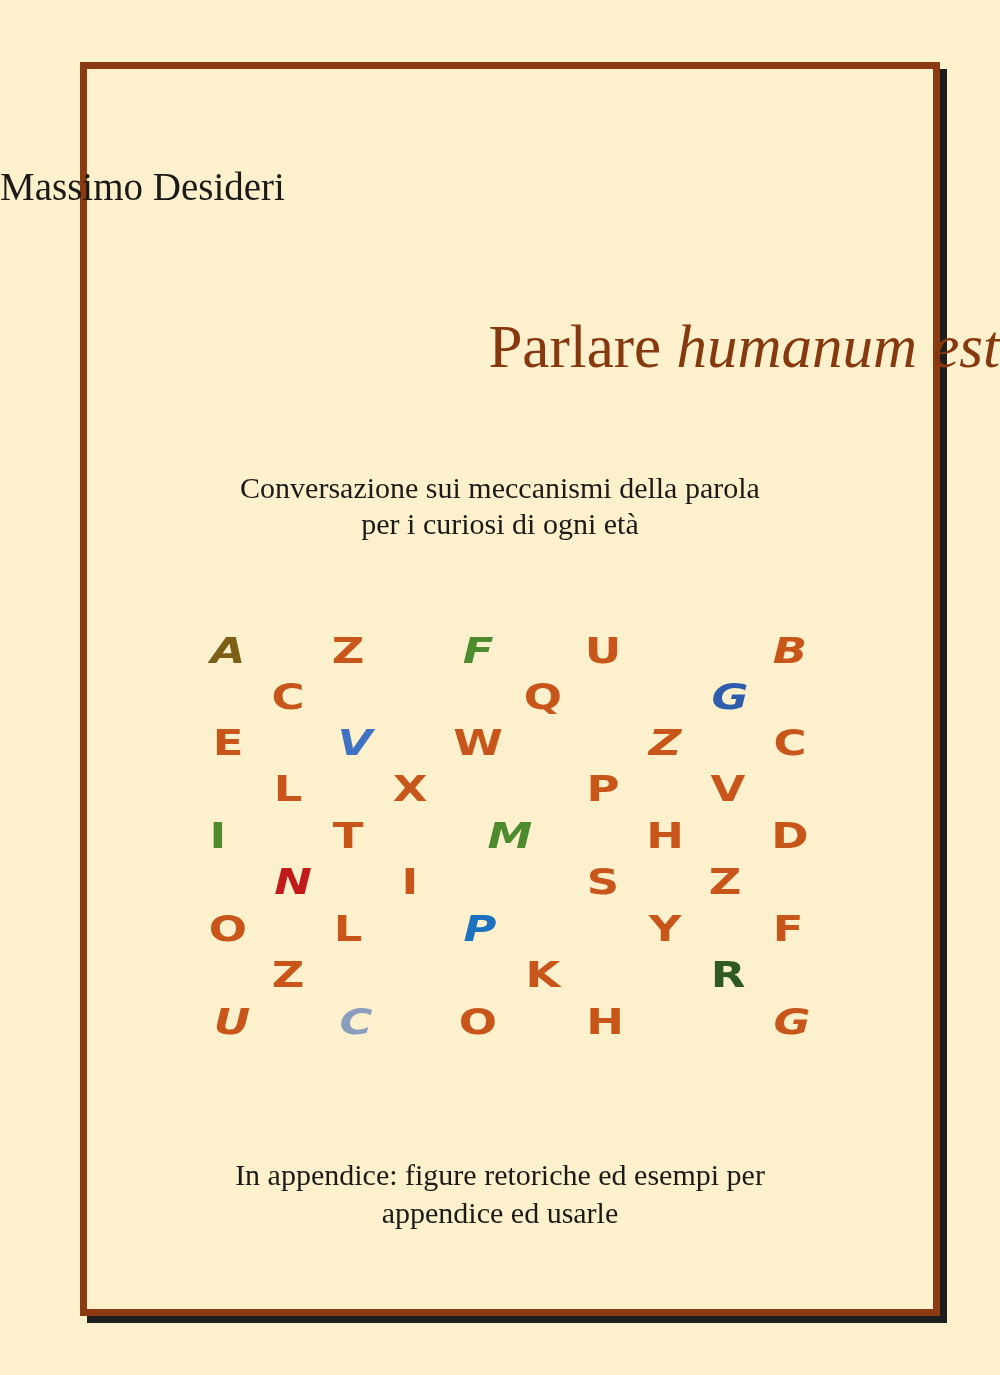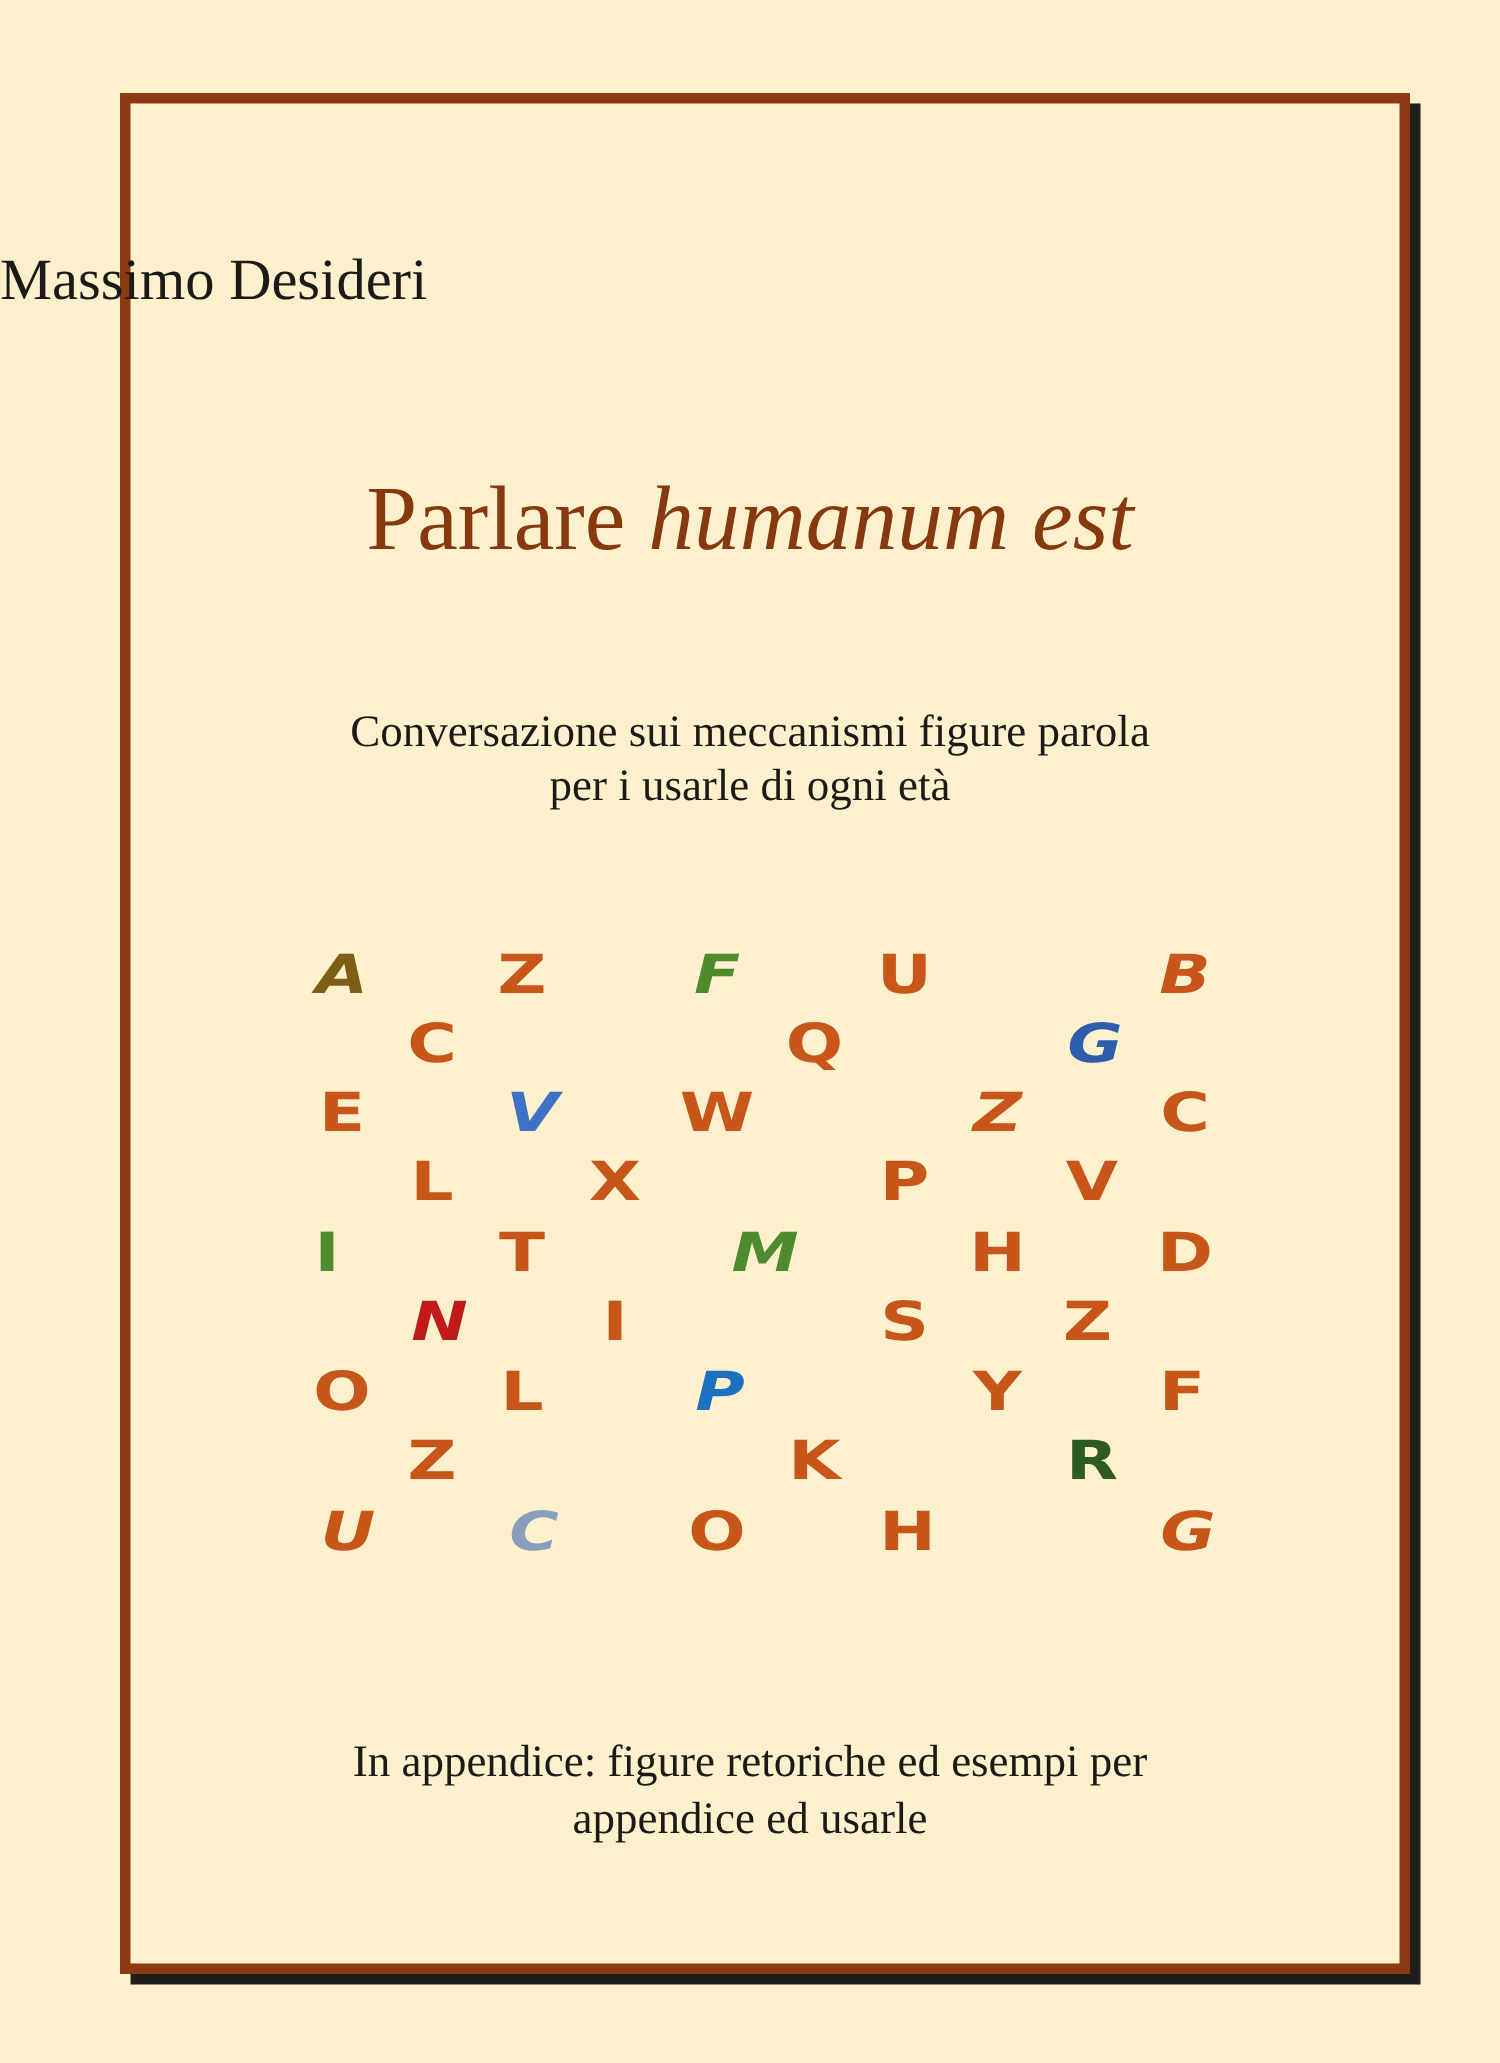--- a/index.html
+++ b/index.html
@@ -19,21 +19,21 @@
     left: 80px; top: 62px; width: 846px; height: 1240px;
     border: 7px solid #8b3a12;
     background: #fdf1cd;
   }
   .author {
     position: absolute; left: 0; width: 1000px; top: 164px;
     text-align: left; font-size: 39px; color: #1b1a16;
   }
   .title {
     position: absolute; left: 0; width: 1000px; top: 312px;
-    text-align: center; font-size: 61px; color: #86380f;
+    text-align: right; font-size: 61px; color: #86380f;
   }
   .title i { font-style: italic; }
   .subtitle {
     position: absolute; left: 0; width: 1000px; top: 470px;
     text-align: center; font-size: 30px; color: #1b1a16; line-height: 36px;
   }
   .appendix {
     position: absolute; left: 0; width: 1000px; top: 1156px;
     text-align: center; font-size: 30px; color: #1b1a16; line-height: 38px;
   }
@@ -53,22 +53,22 @@
 <div class="shadow"></div>
 <div class="frame"></div>
 
 <div class="author">Massimo Desideri</div>
 
 <div class="title">
   <span>Parlare </span><i>humanum est</i>
 </div>
 
 <div class="subtitle">
-  <div>Conversazione sui meccanismi figure parola</div>
-  <div>per i usarle di ogni età</div>
+  <div>Conversazione sui meccanismi della parola</div>
+  <div>per i curiosi di ogni età</div>
 </div>
 
 <div class="letters" id="letters">
     <span class="ltr it" style="left: 228px; top: 631px; color: rgb(125, 94, 22);">A</span>
     <span class="ltr" style="left: 348px; top: 631px; color: rgb(200, 86, 26);">Z</span>
     <span class="ltr it" style="left: 478px; top: 631px; color: rgb(78, 138, 46);">F</span>
     <span class="ltr" style="left: 603px; top: 631px; color: rgb(200, 86, 26);">U</span>
     <span class="ltr it" style="left: 790px; top: 631px; color: rgb(200, 86, 26);">B</span>
     <span class="ltr" style="left: 288px; top: 677px; color: rgb(200, 86, 26);">C</span>
     <span class="ltr" style="left: 543px; top: 677px; color: rgb(200, 86, 26);">Q</span>

